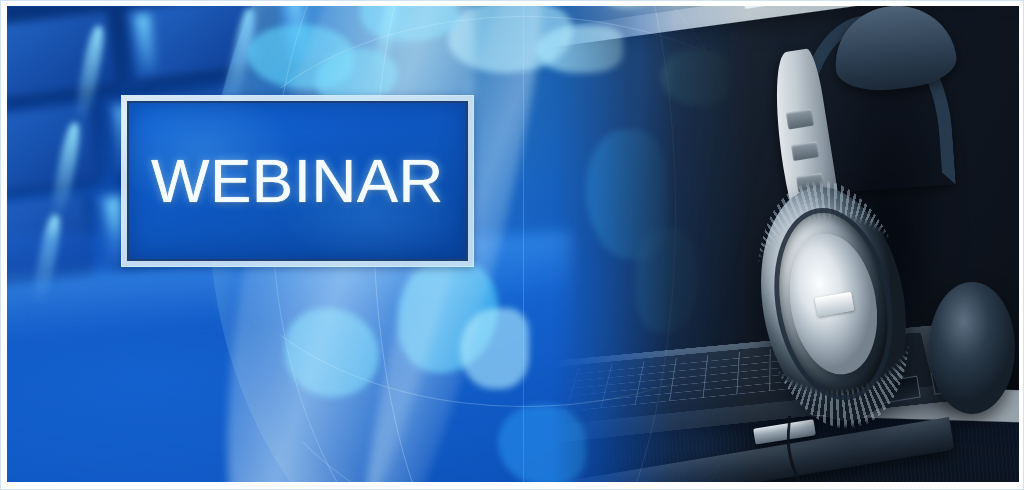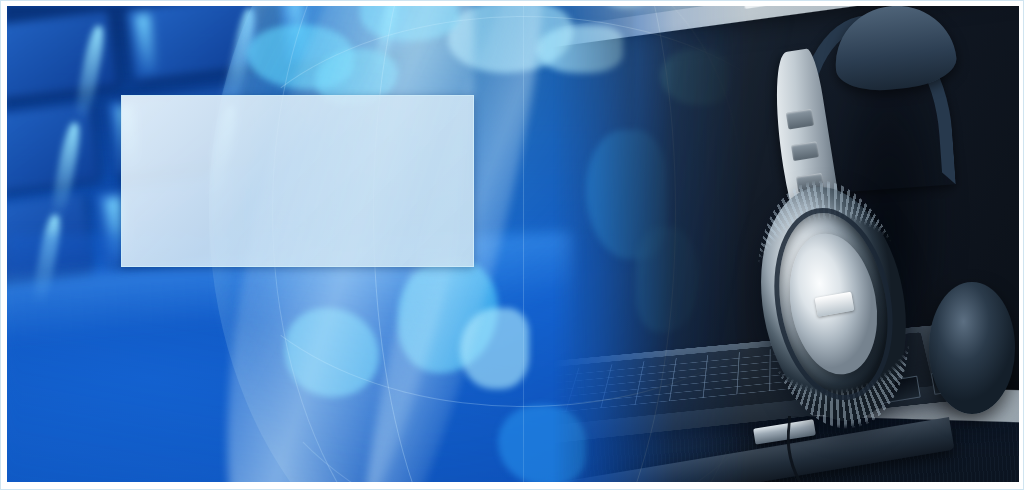--- a/index.html
+++ b/index.html
@@ -480,17 +480,21 @@
             <div class="cup-knurl"></div>
             <div class="cup-ring"></div>
             <div class="cup-ring2"></div>
             <div class="cup-logo"></div>
           </div>
         </div>
       </div>
 
       <div class="plate">
         <div class="plate-outer"></div>
+        <div class="plate-mid">
+          <div class="plate-tex"></div>
+          <div class="plate-title">WEBINAR</div>
+        </div>
       </div>
 
     </div>
   </div>
 </div>
 
 </body></html>

